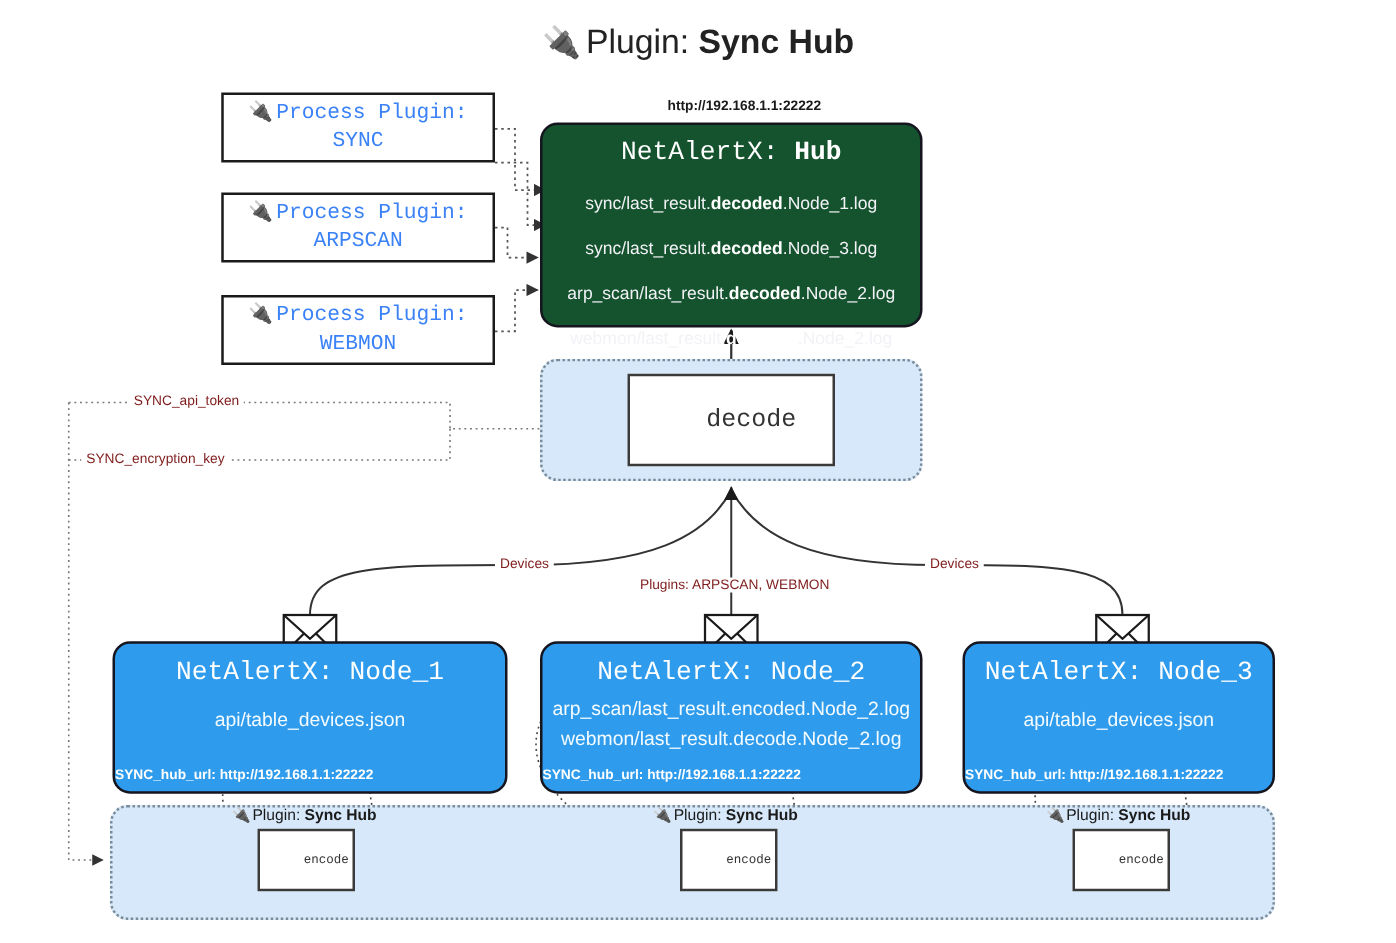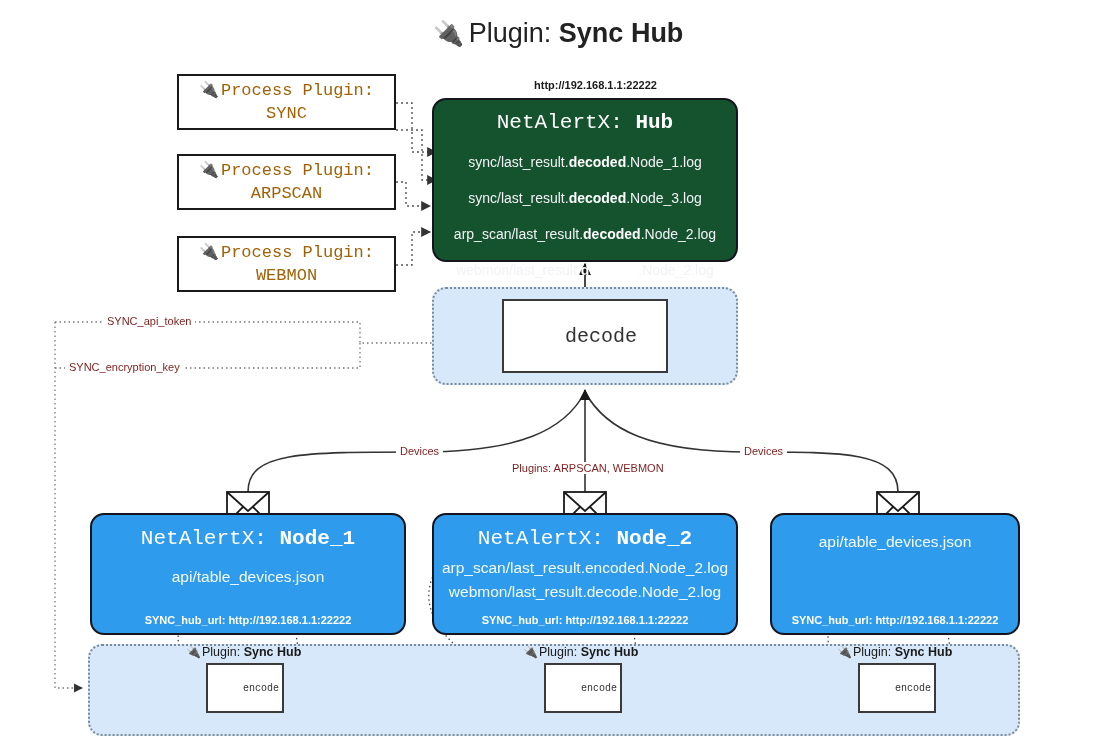--- a/index.html
+++ b/index.html
@@ -17,21 +17,21 @@
     font-size:27px;color:#222;white-space:nowrap;
   }
   .title .plug{font-size:25px;margin-right:4px;}
   .title .strong{font-weight:bold;}
 
   
   .proc{
     position:absolute;box-sizing:border-box;
     border:2px solid #1a1a1a;background:#fff;
     font-family:"Liberation Mono","DejaVu Sans Mono",monospace;
-    font-size:17px;color:#a16207;
+    font-size:17px;color:#3b82f6;
     display:flex;flex-direction:column;align-items:center;justify-content:center;
     line-height:1.35;
   }
   .proc .l1{white-space:nowrap;}
   .proc .l1 .plug{font-family:"DejaVu Sans",sans-serif;font-size:16px;margin-right:2px;}
   .proc .l2{white-space:nowrap;}
 
   
   .hub{
     position:absolute;box-sizing:border-box;
@@ -71,26 +71,26 @@
   
   .node{
     position:absolute;box-sizing:border-box;
     background:#2e9bec;border:2px solid #15151f;border-radius:14px;
     color:#ffffff;
   }
   .node .node-title{
     font-family:"Liberation Mono","DejaVu Sans Mono",monospace;
     font-size:21px;text-align:center;white-space:nowrap;margin-top:12px;
   }
-  .node .node-title b{font-weight:bold;}
+  .node .node-title b{font-weight:normal;}
   .node .nline{
     font-size:15.5px;text-align:center;white-space:nowrap;color:#f4fbff;
   }
   .node .nfoot{
-    position:absolute;left:0;right:0;bottom:7px;text-align:center;
+    position:absolute;left:0;right:0;bottom:7px;
     font-size:11px;font-weight:bold;color:#ffffff;white-space:nowrap;
   }
 
   
   .elabel{
     position:absolute;font-size:11px;color:#7f1d1d;white-space:nowrap;
     background:#ffffff;padding:0 4px;
   }
   .plabel{
     position:absolute;font-size:12.5px;color:#1a1a1a;white-space:nowrap;
@@ -222,20 +222,24 @@
     <div class="node-title">
       <span>NetAlertX:</span>
       <b>Node_2</b>
     </div>
     <div class="nline" style="margin-top:9px;">arp_scan/last_result.encoded.Node_2.log</div>
     <div class="nline" style="margin-top:6px;">webmon/last_result.decode.Node_2.log</div>
     <div class="nfoot">SYNC_hub_url: http://192.168.1.1:22222</div>
   </div>
 
   <div class="node" style="left:770px;top:513px;width:250px;height:122px;">
+    <div class="node-title">
+      <span>NetAlertX:</span>
+      <b>Node_3</b>
+    </div>
     <div class="nline" style="margin-top:18px;">api/table_devices.json</div>
     <div class="nfoot">SYNC_hub_url: http://192.168.1.1:22222</div>
   </div>
 
   <div class="lbox" style="left:88px;top:644px;width:932px;height:92px;"></div>
 
   <div class="plabel" style="left:186px;top:645px;">
     <span class="plug">🔌</span><span>Plugin:</span>
     <b>Sync Hub</b>
   </div>

